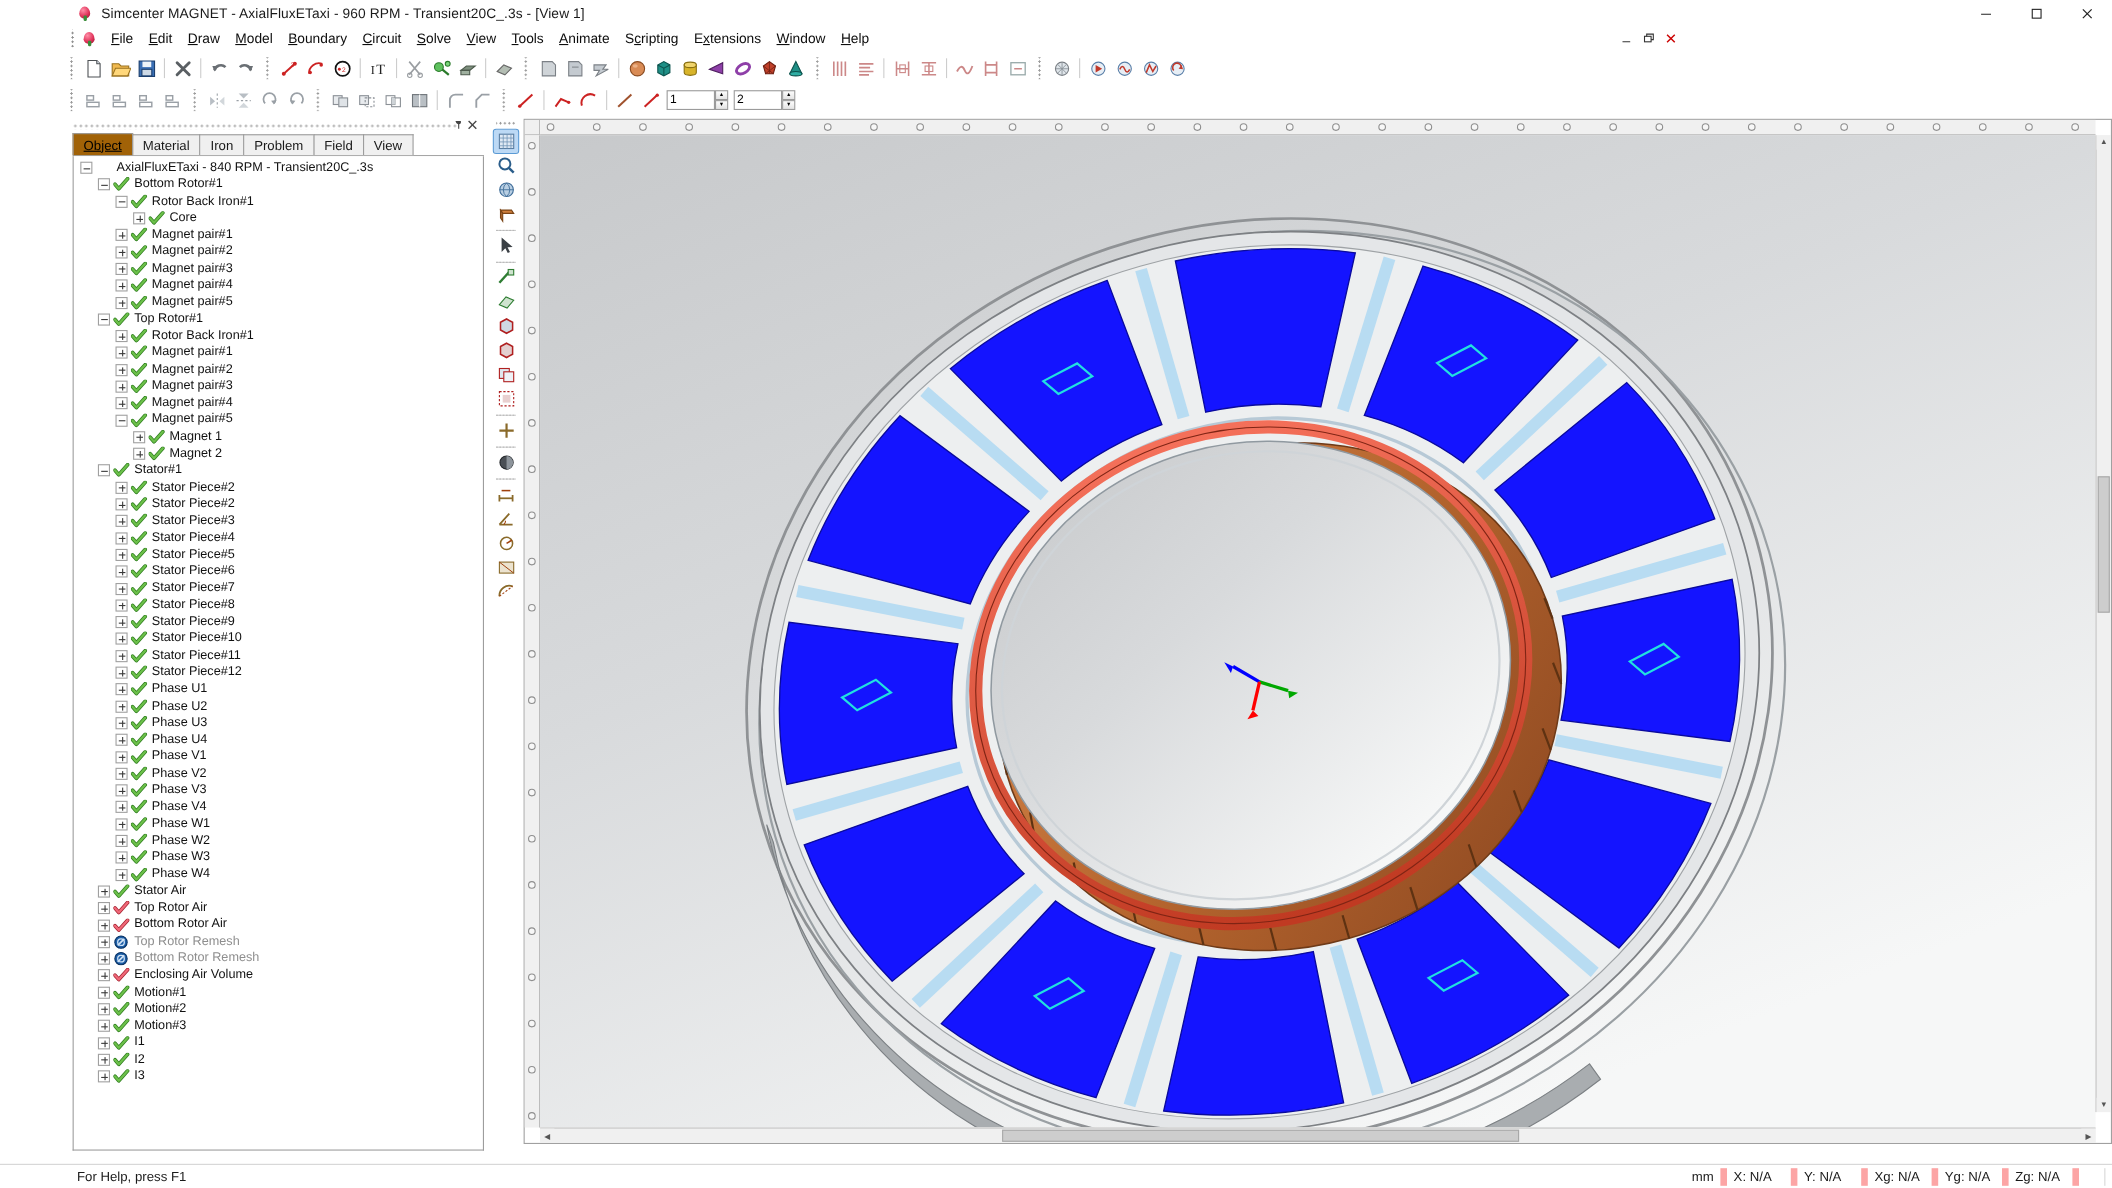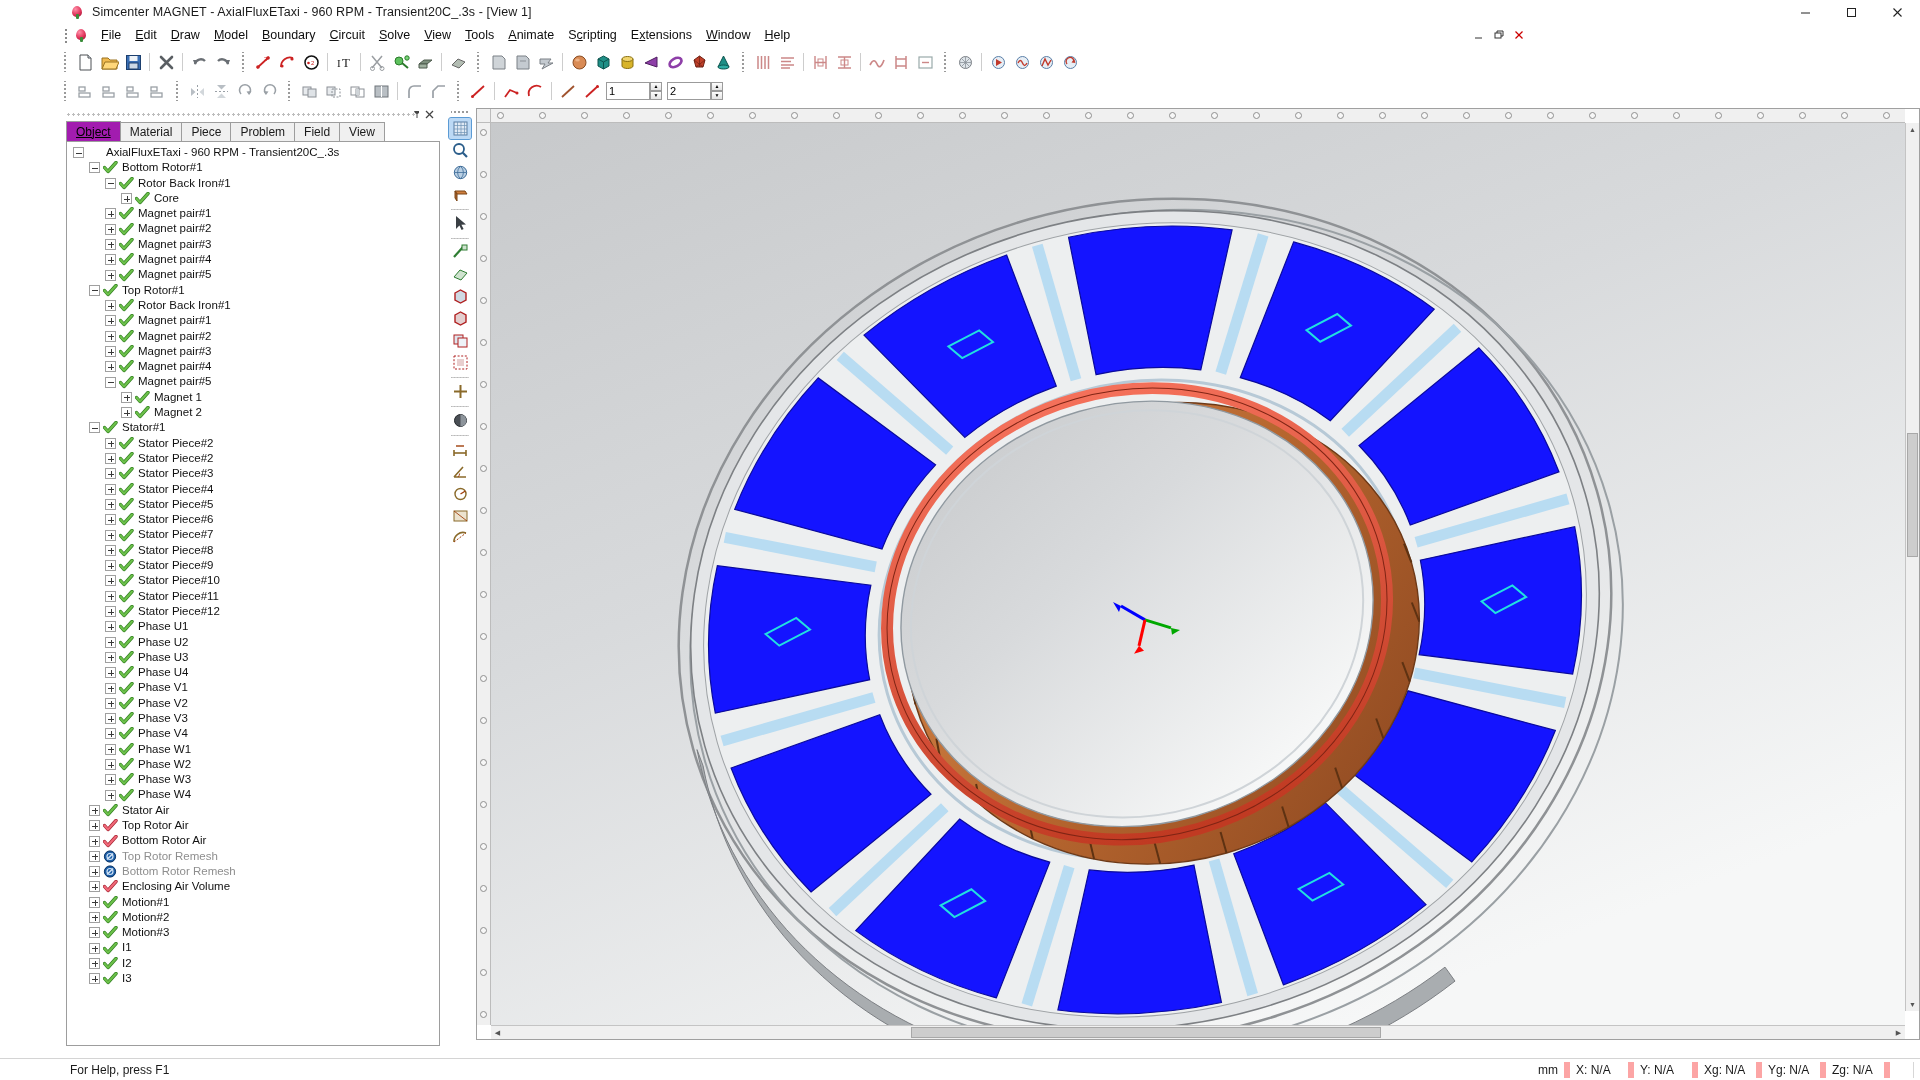--- a/index.html
+++ b/index.html
@@ -109,21 +109,21 @@
   }
   .tabstrip {
     position: absolute; left: 4px; top: 14px; width: 374px; height: 20px;
     display: flex; align-items: flex-end; border-bottom: 1px solid #9d9d9d;
   }
   .ptab {
     height: 19px; padding: 0 9px; font-size: 12px; display: flex; align-items: center;
     border: 1px solid #9d9d9d; border-bottom: none; background: #f0f0f0; color: #1a1a1a;
     margin-right: -1px; position: relative;
   }
-  .ptab.active { background: #a21caf; height: 20px; z-index: 2; color: #000; text-decoration: underline; }
+  .ptab.active { background: #a16207; height: 20px; z-index: 2; color: #000; text-decoration: underline; }
   .treebox {
     position: absolute; left: 4px; top: 34px; width: 374px; height: 904px;
     border: 1px solid #9d9d9d; border-top: none; background: #ffffff; overflow: hidden;
   }
   .tree { padding: 3px 0 0 4px; }
   .trow {
     height: 15.3px; display: flex; align-items: center; white-space: nowrap; font-size: 11.5px;
     color: #111; position: relative;
   }
   .trow.dim { color: #8e8e8e; }
@@ -683,32 +683,32 @@
       <div class="xbtn">
         <svg width="9" height="9" viewBox="0 0 9 9">
             <line x1="1" y1="1" x2="8" y2="8" stroke="#444" stroke-width="1.2"></line>
             <line x1="8" y1="1" x2="1" y2="8" stroke="#444" stroke-width="1.2"></line>
           </svg>
       </div>
     </div>
     <div class="tabstrip" id="panel-tabs">
         <div class="ptab active">Object</div>
         <div class="ptab">Material</div>
-        <div class="ptab">Piece</div>
+        <div class="ptab">Iron</div>
         <div class="ptab">Problem</div>
         <div class="ptab">Field</div>
         <div class="ptab">View</div>
       </div>
     <div class="treebox">
       <div class="tree" id="tree">
           <div class="trow">
             <div class="ind" style="width: 2px;"></div>
             <div class="pm"></div>
             <div class="chk"></div>
-            <div class="tlabel">AxialFluxETaxi - 960 RPM - Transient20C_.3s</div>
+            <div class="tlabel">AxialFluxETaxi - 840 RPM - Transient20C_.3s</div>
           </div>
           <div class="trow">
             <div class="ind" style="width: 18px;"></div>
             <div class="pm"></div>
             <div class="chk">
               <svg width="15" height="13" viewBox="0 0 15 13">
                 <path d="M1.5 6.5 L5 10.5 L13 1.5" fill="none" stroke="#2f7d1f" stroke-width="3.4" stroke-linecap="round" stroke-linejoin="round"></path>
                 <path d="M1.5 6.5 L5 10.5 L13 1.5" fill="none" stroke="#6cc04a" stroke-width="2.1" stroke-linecap="round" stroke-linejoin="round"></path>
               </svg>
             </div>

